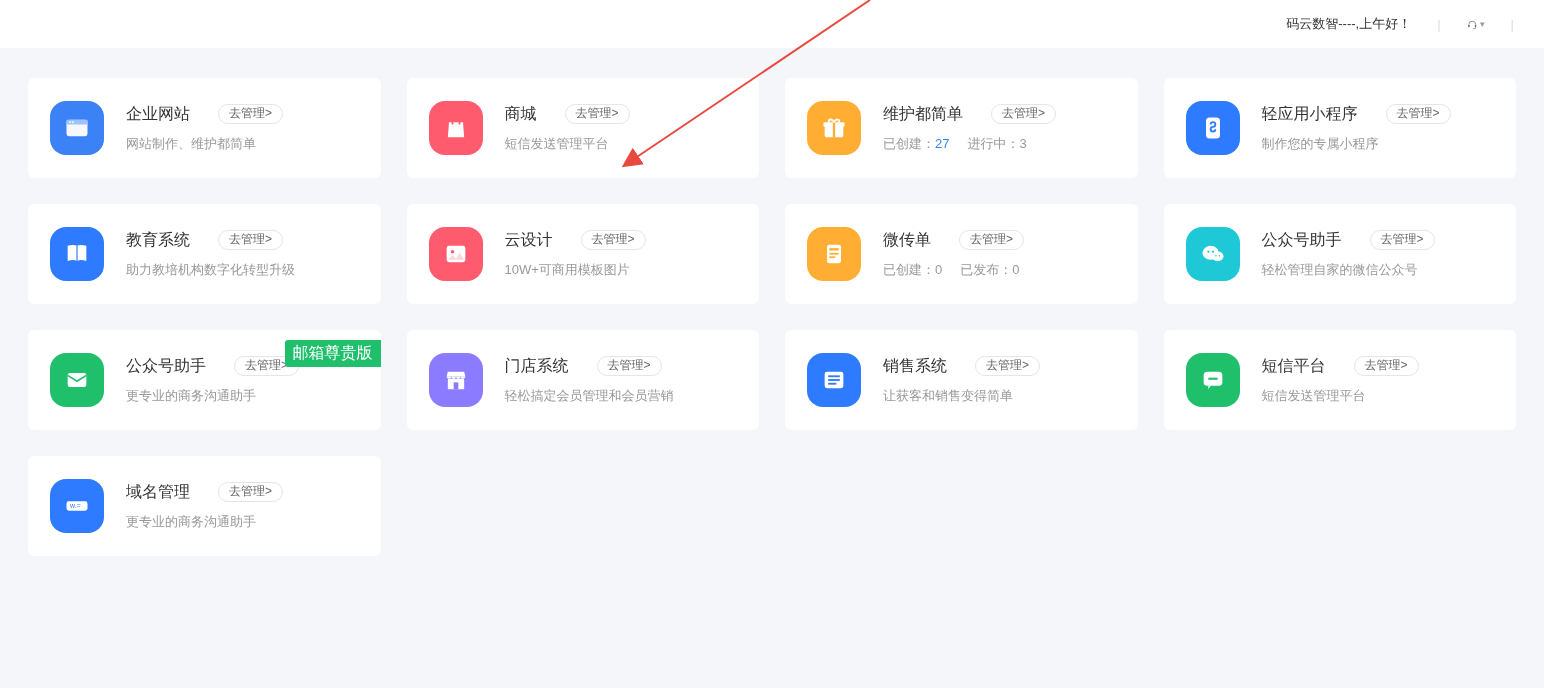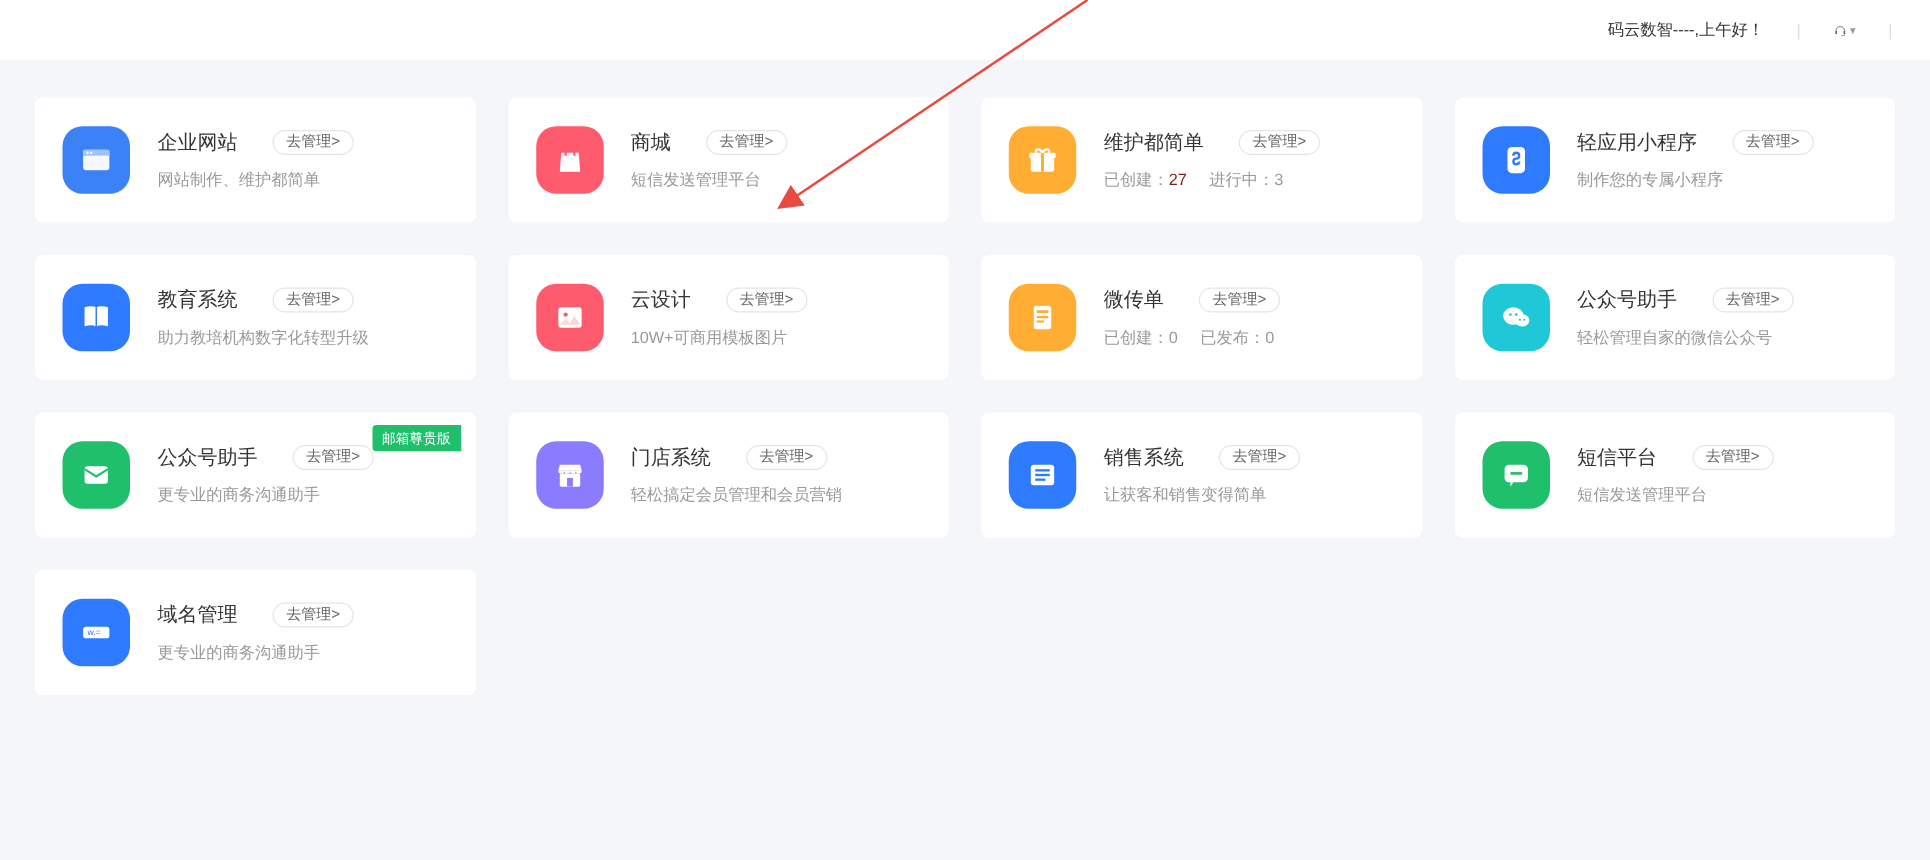--- a/index.html
+++ b/index.html
@@ -96,30 +96,30 @@
     background:#fff;
     border-radius: 12px;
     padding: 0 10px 2px 10px;
     cursor: pointer;
     line-height: 1.4;
   }
   .card .desc {
     font-size: 13px;
     color: #999;
   }
-  .card .desc .red { color: #7f1d1d; }
+  .card .desc .red { color: #3b82f6; }
   .card .desc .sp { margin-right: 18px; }
 
   .badge {
     position: absolute;
     top: 10px;
-    right: 12px;
+    right: 0;
     background: #1fbf6c;
     color: #fff;
-    font-size: 11px;
+    font-size: 16px;
     padding: 3px 8px;
     border-radius: 3px 0 0 3px;
     text-align: right;
   }
 
   .arrow-overlay {
     position: absolute;
     top: 0; left: 0;
     pointer-events: none;
   }

